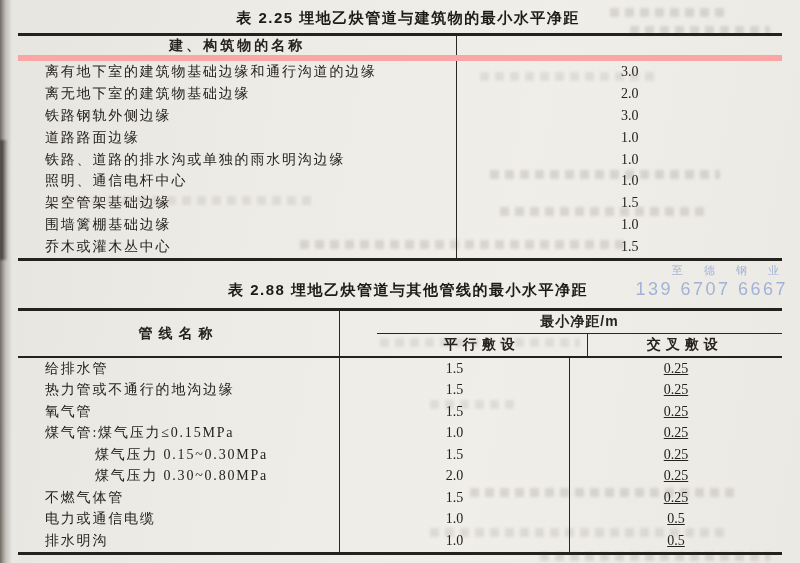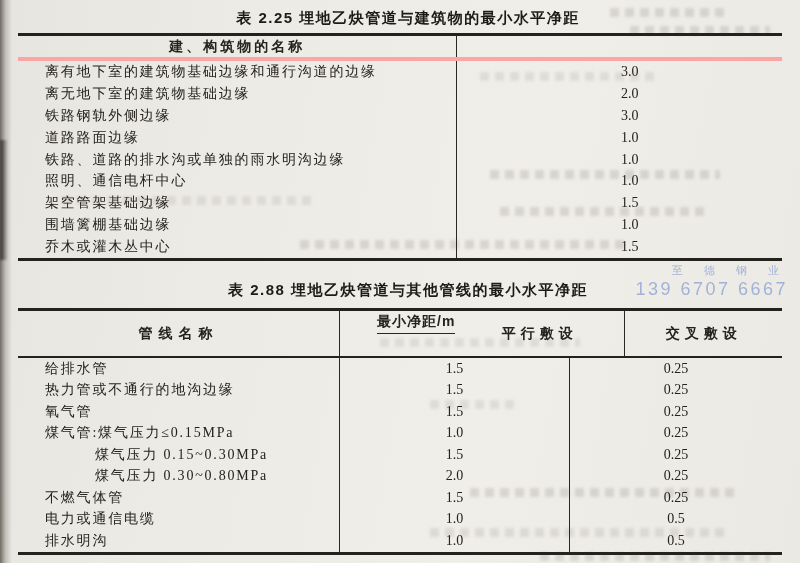--- a/index.html
+++ b/index.html
@@ -29,44 +29,44 @@
   #t1-title{top:9px;}
   #t2-title{top:281px;}
   .tbl{
     position:absolute;left:18px;width:764px;box-sizing:border-box;
     border-top:3px solid #24221e;border-bottom:3px solid #24221e;
     font-size:14px;
   }
   #t1{top:33px;}
   #t2{top:308px;}
   .tbl *{box-sizing:border-box;}
-  .hdr-row{display:flex;border-bottom:4px solid #fca5a5;font-weight:bold;}
+  .hdr-row{display:flex;border-bottom:6px solid #fca5a5;font-weight:bold;}
   #t1 .hdr-row{height:25px;}
   .hcell{display:flex;align-items:center;justify-content:center;letter-spacing:3px;}
   #t1 .hcell.c1{width:57.5%;border-right:1.6px solid #2a2824;}
   #t1 .hcell.c2{flex:1;letter-spacing:1px;}
   .trow{display:flex;align-items:stretch;}
   #t1 .trow{height:21.9px;gap:20px;}
   #t2 .trow{height:21.5px;}
   .tcell{display:flex;align-items:center;}
   .name-cell{padding-left:27px;letter-spacing:1.8px;font-family:"Liberation Serif",serif;}
   #t1 .name-cell{width:57.5%;border-right:1.6px solid #2a2824;}
   #t1 .val-cell{flex:1;justify-content:center;font-family:"Liberation Serif",serif;}
   
   #t2 .hdr{display:flex;height:47px;border-bottom:2px solid #24221e;font-weight:bold;gap:37px;}
   #t2 .hdr .name-col{width:42.15%;border-right:1.6px solid #2a2824;display:flex;align-items:center;justify-content:center;letter-spacing:6px;}
-  #t2 .hdr .right-sec{flex:1;display:flex;flex-direction:row;}
+  #t2 .hdr .right-sec{flex:1;display:flex;flex-direction:column;}
   #t2 .hdr .group{height:23px;border-bottom:1.4px solid #2a2824;display:flex;align-items:center;justify-content:center;letter-spacing:1px;}
   #t2 .hdr .subs{flex:1;display:flex;justify-content:space-between;}
   #t2 .hdr .sub1{width:52.03%;border-right:1.6px solid #2a2824;display:flex;align-items:center;justify-content:center;letter-spacing:5px;}
   #t2 .hdr .sub2{flex:1;display:flex;align-items:center;justify-content:center;letter-spacing:5px;}
   #t2 .name-cell{width:42.15%;border-right:1.6px solid #2a2824;}
   #t2 .trow.indent .name-cell{padding-left:77px;}
   #t2 .par-cell{width:30.1%;border-right:1.6px solid #2a2824;justify-content:center;font-family:"Liberation Serif",serif;}
-  #t2 .cross-cell{flex:1;justify-content:center;font-family:"Liberation Serif",serif;}
+  #t2 .cross-cell{flex:1;justify-content:center;font-family:"Liberation Serif",serif;text-decoration:underline;}
   .watermark{
     position:absolute;right:12px;top:264px;text-align:right;
     color:rgba(142,164,212,0.8);line-height:1.25;
   }
   .watermark .wm-company{font-size:11px;letter-spacing:9px;}
   .watermark .wm-phone{font-size:18px;letter-spacing:2.5px;}
 </style>
 </head>
 <body>
 

